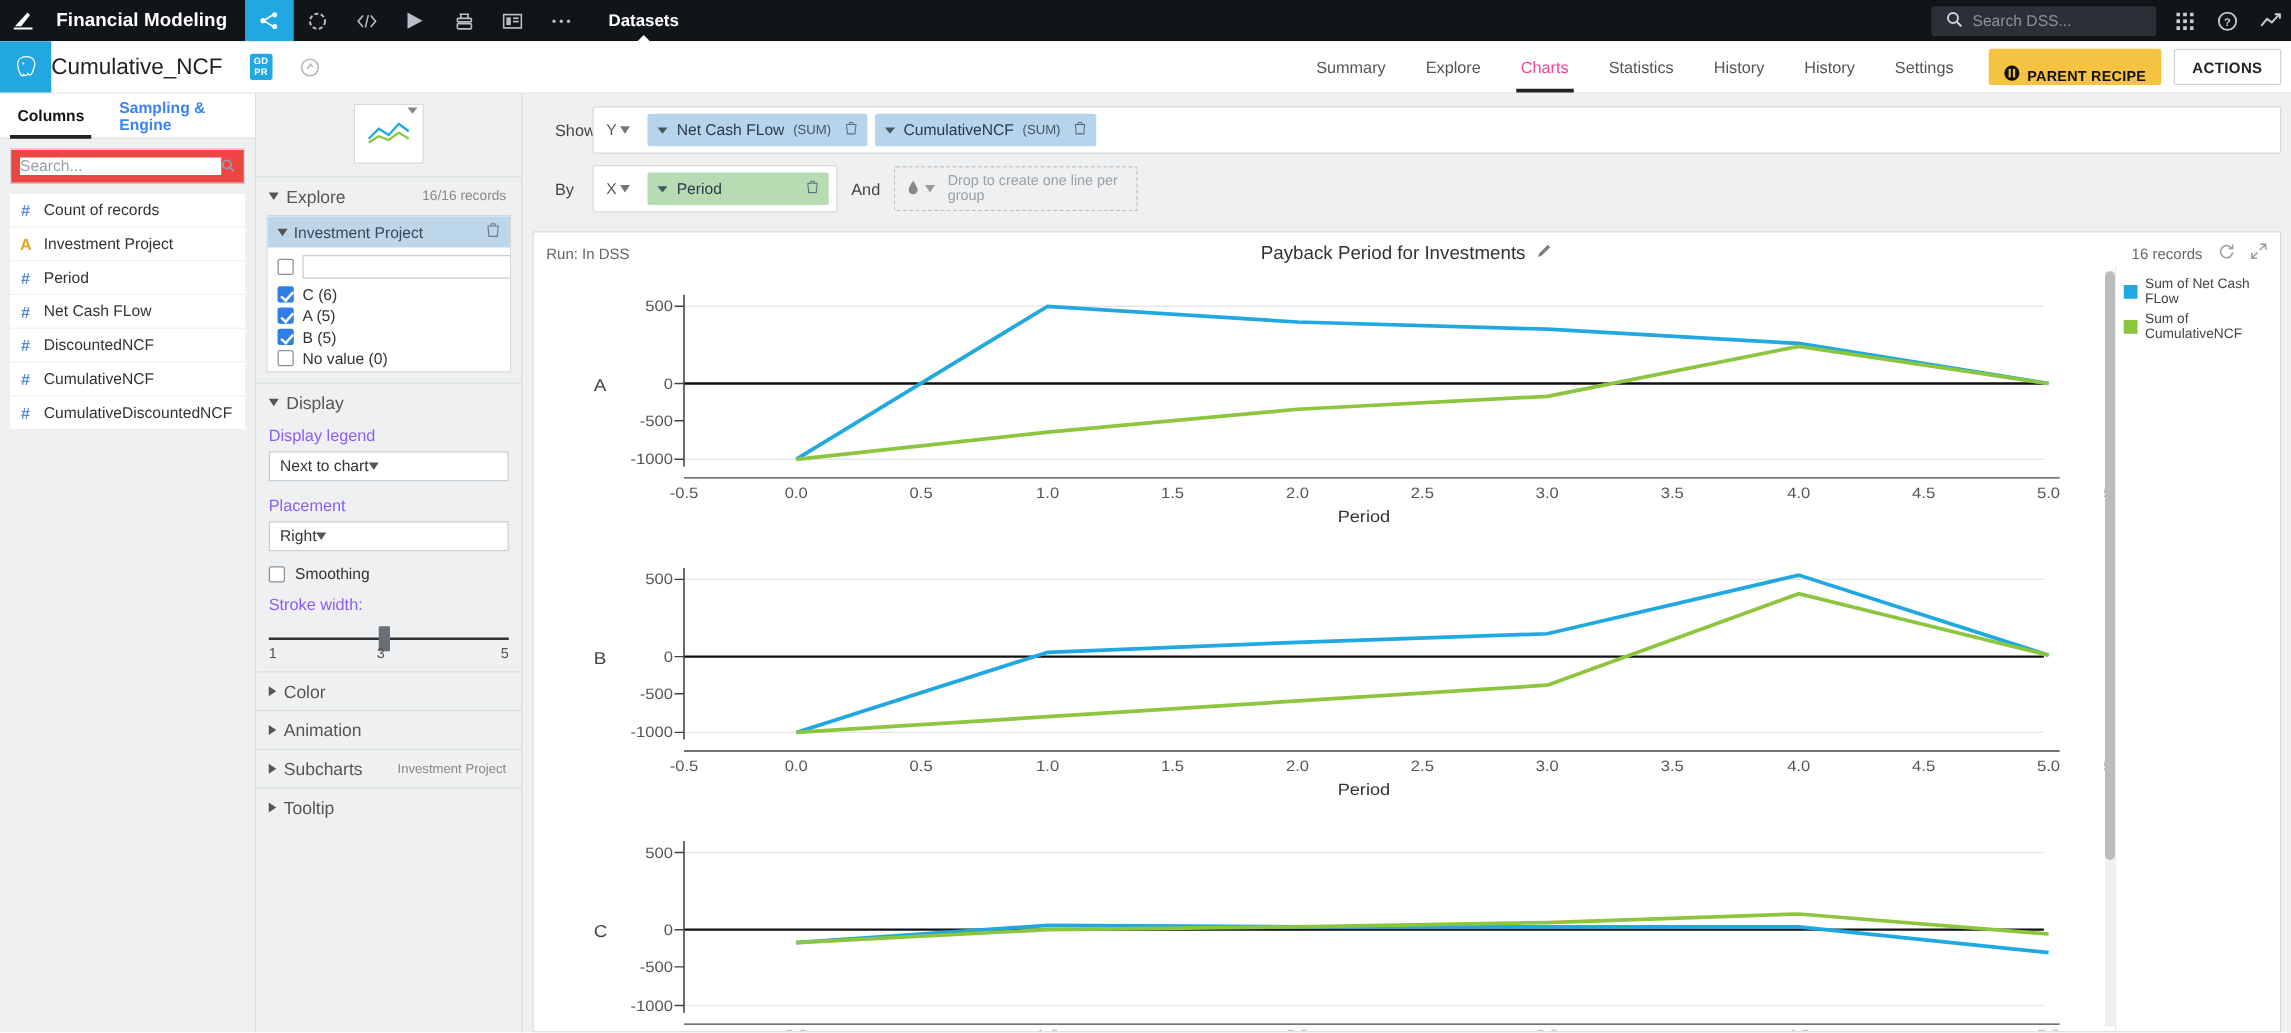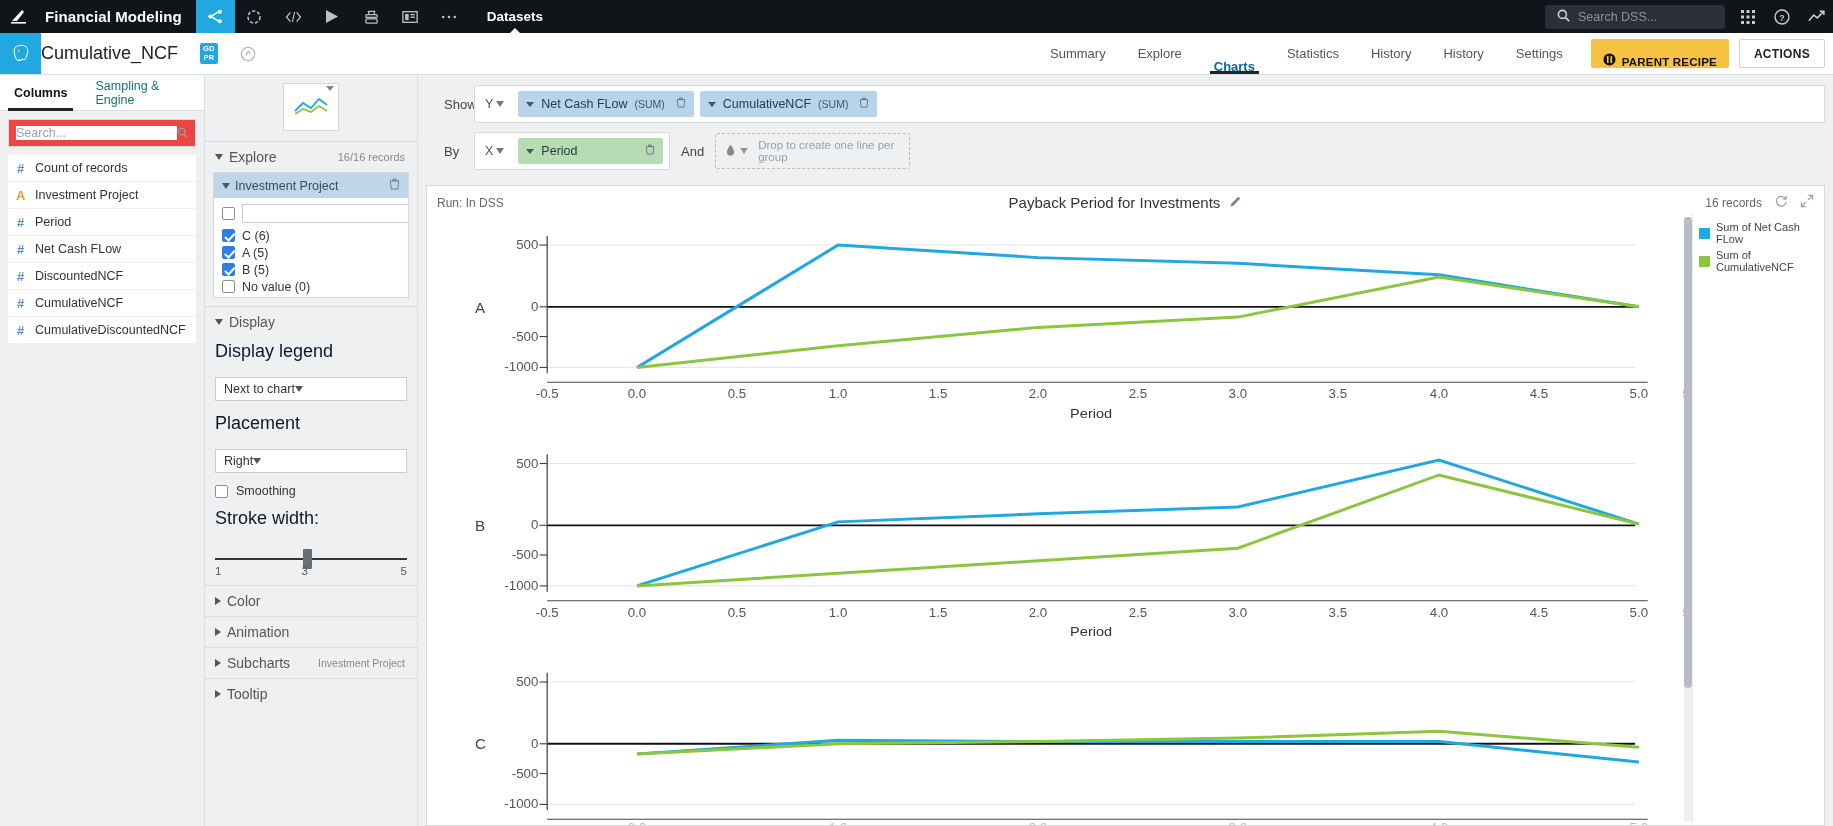--- a/index.html
+++ b/index.html
@@ -73,21 +73,21 @@
     line-height: 8.5px; padding: 2px 3px; border-radius: 2px; text-align:center;
     letter-spacing: .2px;
   }
   .ds-circ-icon { color: #b3b8bd; display:flex; align-items:center; }
   .ds-spacer { flex: 1; }
   .ds-tabs { display: flex; align-items: stretch; }
   .ds-tab {
     display: flex; align-items: center; padding: 0 16px; font-size: 13px;
     color: #555; cursor: pointer; position: relative;
   }
-  .ds-tab.active { color: #0369a1; font-weight: bold; align-items: flex-end; }
+  .ds-tab.active { color: #ec4899; font-weight: normal; }
   .ds-tab.active::after {
     content: ""; position: absolute; left: 12px; right: 12px; bottom: 0;
     height: 3px; background: #222;
   }
   .parent-recipe {
     display: flex; align-items: flex-end; gap: 6px; background: #f5c242;
     color: #111; font-size: 11.5px; font-weight: bold; padding: 0 12px;
     margin: 6px 0 6px 12px; border-radius: 2px; cursor: pointer;
     letter-spacing: .2px;
   }
@@ -105,21 +105,21 @@
   .colpanel {
     width: 205px; flex: 0 0 205px; background: #eef0f1; display: flex;
     flex-direction: column; border-right: 1px solid #dcdfe2;
   }
   .colpanel-tabs {
     display: flex; background: #fff; border-bottom: 1px solid #dcdfe2;
     height: 36px; align-items: stretch;
   }
   .cp-tab {
     display: flex; align-items: center; padding: 0 14px; font-size: 12.5px;
-    color: #0f766e; cursor: pointer; position: relative;
+    color: #3b82f6; cursor: pointer; position: relative; font-weight: bold;
   }
   .cp-tab.active { color: #111; font-weight: bold; }
   .cp-tab.active::after {
     content: ""; position: absolute; left: 8px; right: 8px; bottom: -1px;
     height: 3px; background: #222;
   }
   .cp-search {
     margin: 8px; height: 28px; background: #ef4444; border: 1px solid #d6d9db;
     display: flex; align-items: center; padding: 0 7px;
   }
@@ -190,21 +190,21 @@
   .cbx.on { background: #2e7ee6; border-color: #2e7ee6; }
   .cbx.on::after {
     content: ""; position: absolute; left: 4px; top: 0.5px; width: 3.5px;
     height: 7.5px; border: solid #fff; border-width: 0 2px 2px 0;
     transform: rotate(42deg);
   }
   .filter-opt {
     display: flex; align-items: center; gap: 7px; padding: 1.5px 8px;
     font-size: 12.5px; color: #333; cursor: pointer;
   }
-  .set-label { font-size: 18px; color: #0f172a; padding: 4px 10px 15px 10px; }
+  .set-label { font-size: 13px; color: #8b5cf6; padding: 4px 10px 5px 10px; }
   .set-select {
     margin: 0 10px 8px 10px; height: 24px; background: #fff;
     border: 1px solid #c9cdd1; display: flex; align-items: center;
     justify-content: flex-start; padding: 0 8px; font-size: 12.5px;
     color: #333; cursor: pointer;
   }
   .sel-caret { width:0;height:0;border-left:4.5px solid transparent;border-right:4.5px solid transparent;border-top:6px solid #555; }
   .check-row {
     display: flex; align-items: center; gap: 8px; padding: 3px 10px 6px 10px;
     font-size: 12.5px; color: #333;

